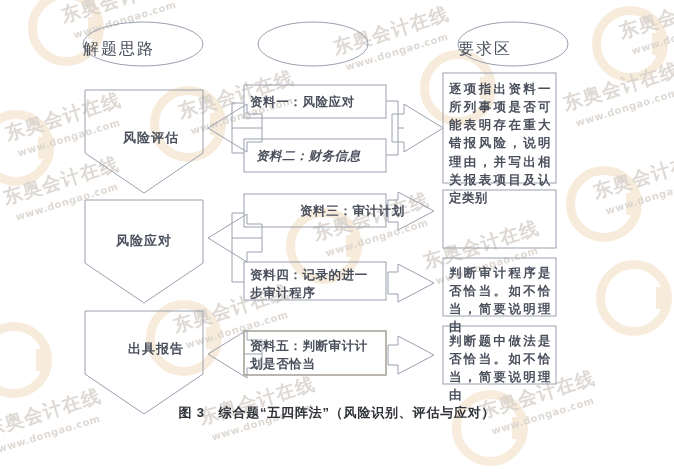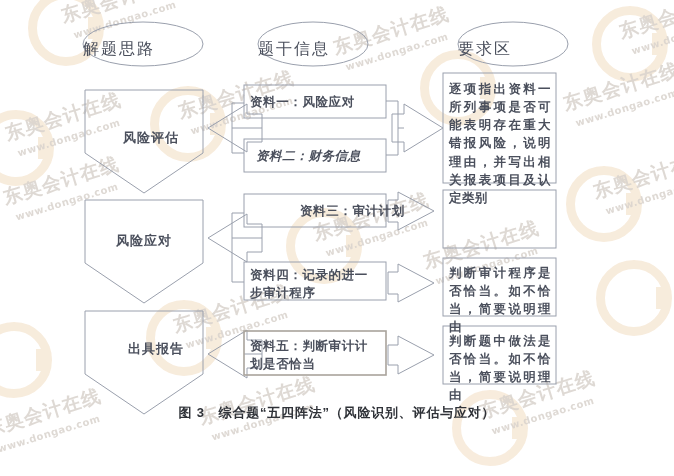--- a/index.html
+++ b/index.html
@@ -238,21 +238,20 @@
 
       <path d="M398 345 L398 336 L434 355 L398 374 L398 365 L388 365 L388 345 Z"></path>
 
       <rect x="443" y="326" width="113" height="58"></rect>
     </g>
 
     <rect x="244" y="331" width="142" height="44" fill="none" stroke="#a9a39c" stroke-width="1.6"></rect>
   </svg>
 
   <div class="lbl head-lbl" style="left:83px; top:37px; width:120px;">解题思路</div>
-  <div class="lbl head-lbl" style="left:258px; top:37px; width:110px;">题干信息</div>
   <div class="lbl head-lbl" style="left:458px; top:37px; width:110px;">要求区</div>
 
   <div class="lbl stage-lbl" style="left:85px; top:129px; width:94px;text-align:right;">风险评估</div>
   <div class="lbl stage-lbl" style="left:85px; top:232px; width:118px;">风险应对</div>
   <div class="lbl stage-lbl" style="left:85px; top:340px; width:142px;">出具报告</div>
 
   <div class="lbl src-lbl" style="left:250px; top:93px; width:132px;">资料一：风险应对</div>
   <div class="lbl src-lbl" style="left:256px; top:147px; width:128px;font-style:italic;">资料二：财务信息</div>
 
   <div class="lbl src-lbl" style="left:256px; top:202px; width:128px;margin-left:44px;">资料三：审计计划</div>

